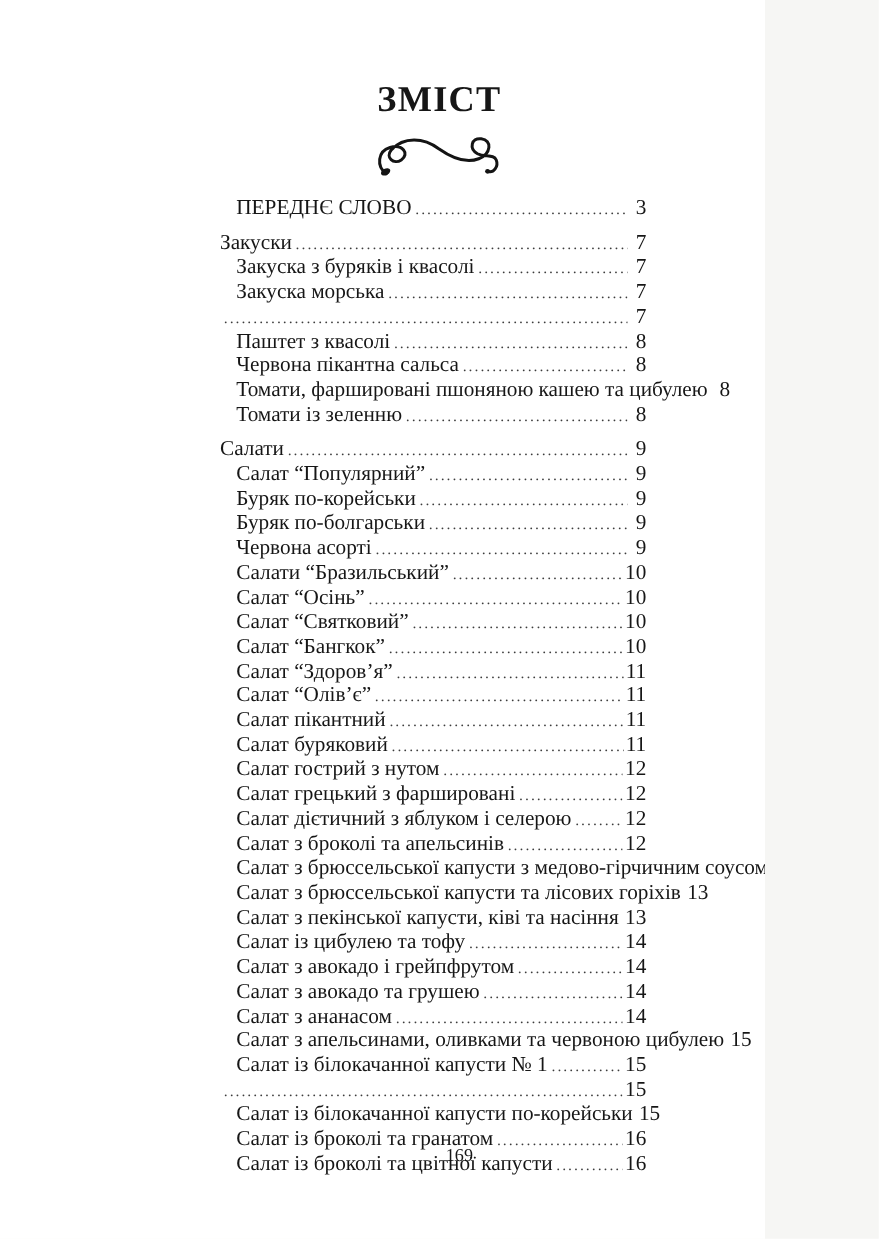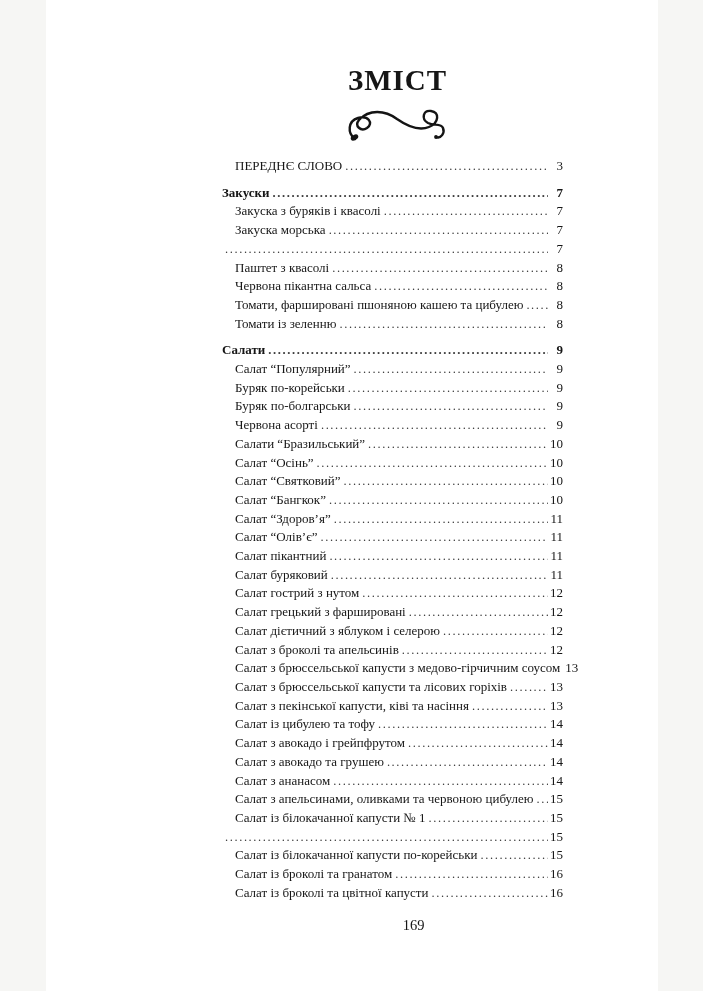--- a/index.html
+++ b/index.html
@@ -7,21 +7,20 @@
     width:703px;height:991px;
     background:#f6f6f4;
     font-family:"Liberation Serif", serif;
     color:#161616;
   }
   .page{
     position:relative;
     width:612px;height:991px;
     background:#ffffff;
     overflow:hidden;
-    margin-left:46px;
   }
   .title{
     position:absolute;
     top:64px;left:0;width:703px;
     text-align:center;
     font-size:29px;
     font-weight:bold;
     letter-spacing:1px;
   }
   .flourish{
@@ -30,28 +29,28 @@
     width:110px;height:42px;
   }
   .toc{
     position:absolute;
     top:157px;left:176px;width:341px;
   }
   .row{
     display:flex;
     align-items:baseline;
     line-height:18.7px;
-    font-size:13px;
+    font-size:17px;
   }
   .row .label{
     white-space:nowrap;
     padding-left:13px;
   }
   .row.section{
-    font-weight:bold;
+    font-weight:normal;
     margin-top:8px;
   }
   .row.section .label{padding-left:0;}
   .leader{
     flex:1;
     overflow:hidden;
     white-space:nowrap;
     margin:0 2px 0 3px;
     color:#3c3c3c;
   }

